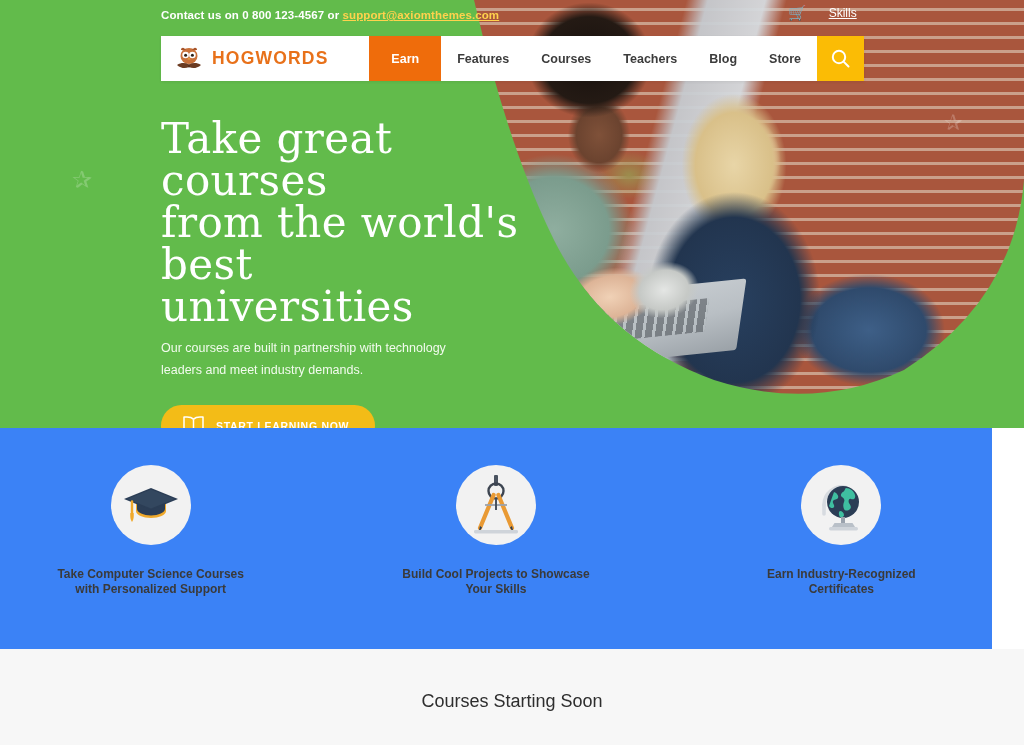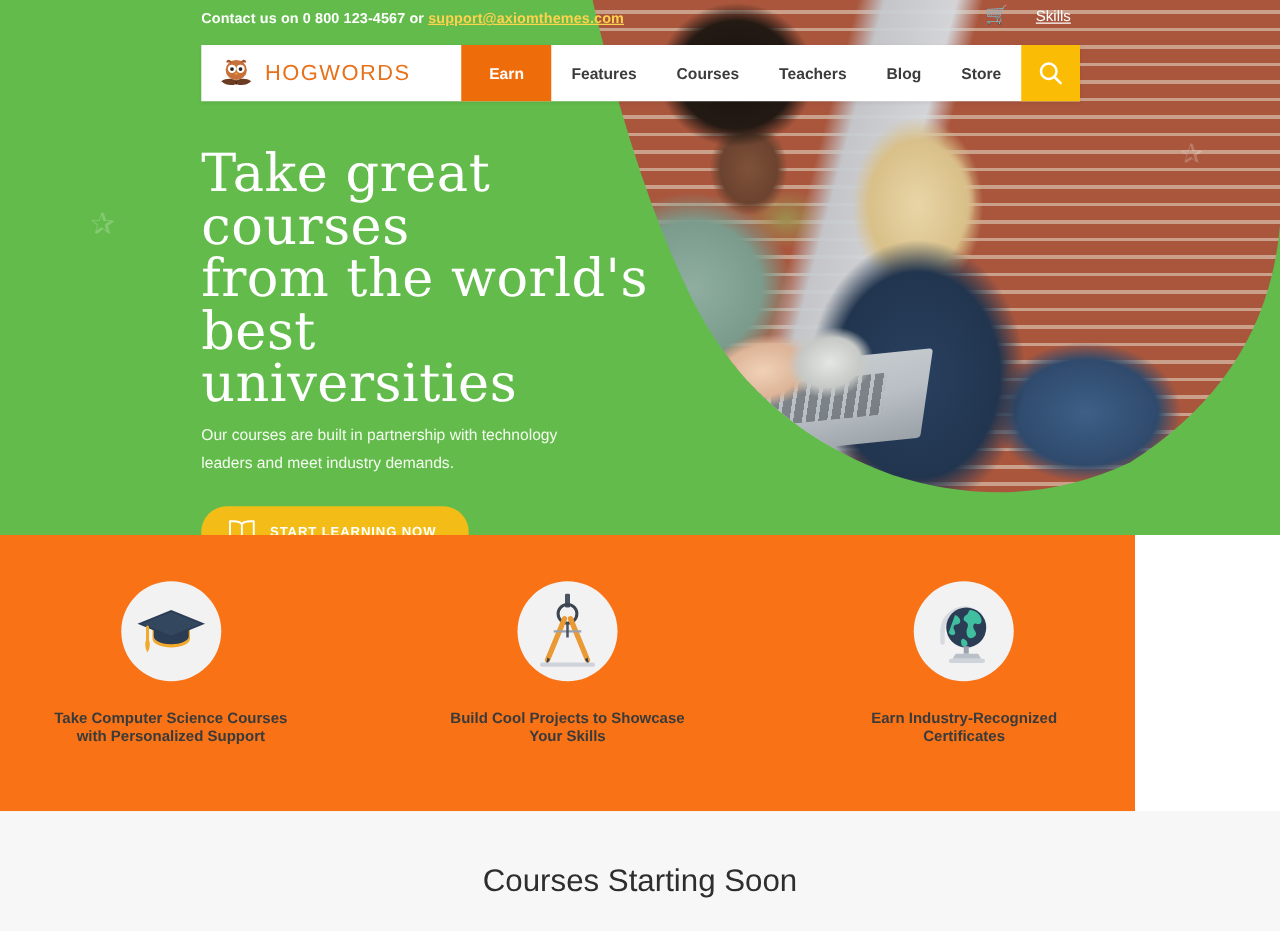--- a/index.html
+++ b/index.html
@@ -117,21 +117,21 @@
     display: flex; align-items: stretch;
     z-index: 7;
     box-shadow: 0 1px 3px rgba(0,0,0,.07);
   }
   .brand {
     display: flex; align-items: center; gap: 9px;
     padding-left: 14px; width: 237px;
   }
   .owl { width: 28px; height: 26px; flex: none; }
   .brand-name {
-    font-size: 17.5px; font-weight: normal; color: #e8711a;
+    font-size: 17.5px; font-weight: bold; color: #e8711a;
     letter-spacing: 1.2px;
   }
   .nav-items { display: flex; align-items: stretch; flex: 1; }
   .nav-item {
     display: flex; align-items: center; justify-content: center;
     font-size: 12.5px; font-weight: bold; color: #3c3c3c;
     padding: 0 16px; white-space: nowrap;
   }
   .nav-item.active { background: #ef6c0b; color: #ffffff; padding: 0 22px; }
   .search-btn {
@@ -154,22 +154,22 @@
   .cta {
     margin-top: 24px;
     display: inline-flex; align-items: center; gap: 12px;
     background: #f3bc17; border: none; border-radius: 22px;
     padding: 11px 26px 11px 22px; cursor: pointer;
   }
   .cta-label { font-size: 10.5px; font-weight: bold; color: #ffffff; letter-spacing: .7px; }
 
   
   .features {
-    position: absolute; left: 0; top: 428px; width: 908px; height: 221px;
-    background: #f97316;
+    position: absolute; left: 0; top: 428px; width: 992px; height: 221px;
+    background: #3b82f6;
     display: flex;
     gap: 44px;
   }
   .feature { flex: 1; display: flex; flex-direction: column; align-items: center; padding-top: 37px; }
   .feature-icon {
     width: 80px; height: 80px; border-radius: 50%;
     background: #f2f2f2;
     display: flex; align-items: center; justify-content: center;
     position: relative;
   }
@@ -179,21 +179,21 @@
     max-width: 215px;
   }
 
   
   .courses {
     position: absolute; left: 0; top: 649px; width: 1024px; height: 96px;
     background: #f7f7f7;
   }
   .courses-title {
     text-align: center; padding-top: 42px;
-    font-size: 25px; color: #2e2e2e; font-weight: normal;
+    font-size: 18px; color: #2e2e2e; font-weight: normal;
   }
 </style>
 </head>
 <body>
 
 <div class="page">
 
   <div class="hero">
 
     <div class="hero-photo-wrap">

